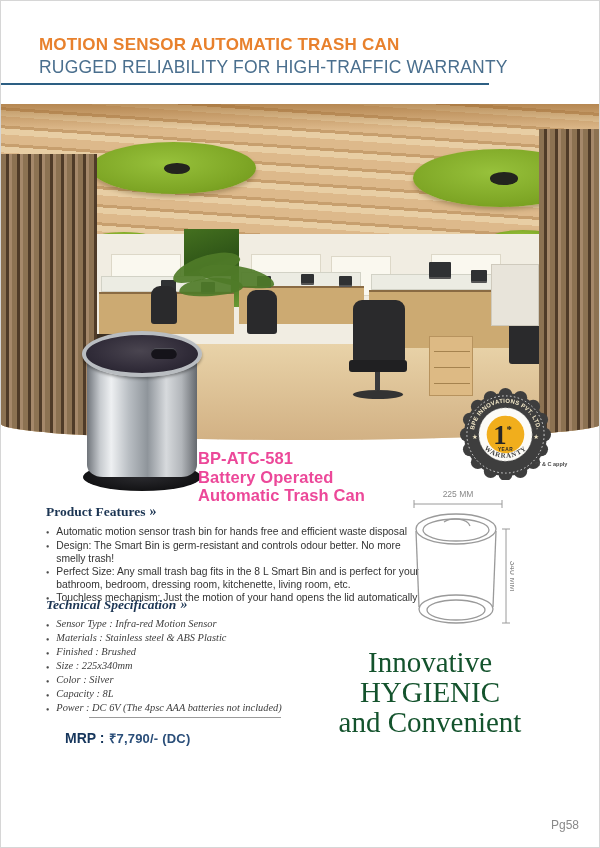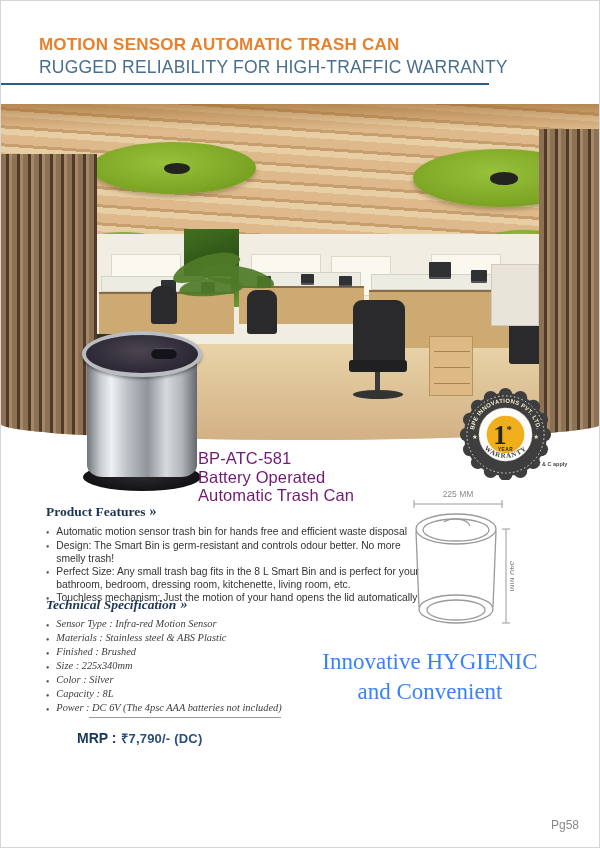--- a/index.html
+++ b/index.html
@@ -75,47 +75,47 @@
     background:radial-gradient(ellipse at 48% 42%, #4a4550 0%, #322d3a 55%, #201d28 100%);
     border:4px solid #b9bdc1; box-shadow:0 2px 3px rgba(0,0,0,.35); }
   .can-sensor { top:17px; left:72px; width:26px; height:11px; border-radius:5px;
     background:#15131a; box-shadow:inset 0 1px 1px #5a5a62; }
 
   
   .badge { position:absolute; left:457px; top:384px; width:95px; height:95px; }
   .tc-apply { position:absolute; left:534px; top:460px; font-size:5.5px; color:#4a4a4a; font-weight:700; }
 
   
-  .product-name { position:absolute; left:197px; top:448px; color:#701a75;
-    font-size:16.5px; font-weight:400; line-height:18.5px; letter-spacing:.1px; }
+  .product-name { position:absolute; left:197px; top:448px; color:#ec4899;
+    font-size:16.5px; font-weight:700; line-height:18.5px; letter-spacing:.1px; }
 
   
   .section { position:absolute; left:45px; width:380px; }
   .sec-features { top:503px; }
   .sec-specs { top:596px;font-style:italic; }
   .sec-head { display:flex; align-items:baseline; gap:4px;
     font-family:"Liberation Serif", serif; font-weight:700; font-size:13.5px; color:#1C3553; }
   .sec-arrow { font-size:14px; font-weight:700; color:#1C3553; }
   ul.plain { list-style:none; margin-top:5px; }
   ul.plain li { display:flex; gap:7px; }
   .bullet { font-size:5.5px; color:#4a4a4a; line-height:13px; margin-top:1px; }
   .feat-text { font-size:10.3px; line-height:13px; color:#333; }
   .spec-text { font-family:"Liberation Serif", serif; font-size:10.4px; line-height:12.8px; color:#3d3d3d; }
 
   .divider { position:absolute; left:88px; top:716px; width:192px; height:1px; background:#9a9a9a; }
-  .mrp { position:absolute; left:76px; top:728px; }
+  .mrp { position:absolute; left:64px; top:728px; }
   .mrp-label { font-size:14px; font-weight:700; color:#16365C; }
   .mrp-value { font-size:13px; font-weight:600; color:#2A4E79; letter-spacing:.2px; }
 
   
   .diagram { position:absolute; left:405px; top:486px; width:108px; height:160px; }
 
   
   .tagline { position:absolute; left:298px; top:646px; width:262px; text-align:center;
-    font-family:"Liberation Serif", serif; color:#3b82f6; font-size:23px; line-height:30px; font-weight:500; }
+    font-family:"Liberation Serif", serif; color:#14532d; font-size:29px; line-height:30px; font-weight:500; }
 
   .page-number { position:absolute; left:550px; top:817px; font-size:12px; color:#8a8a8a; }
 </style>
 </head>
 <body>
 
 <div class="page">
 
   <div class="header-title">MOTION SENSOR AUTOMATIC TRASH CAN</div>
   <div class="header-subtitle">RUGGED RELIABILITY FOR HIGH-TRAFFIC WARRANTY</div>

